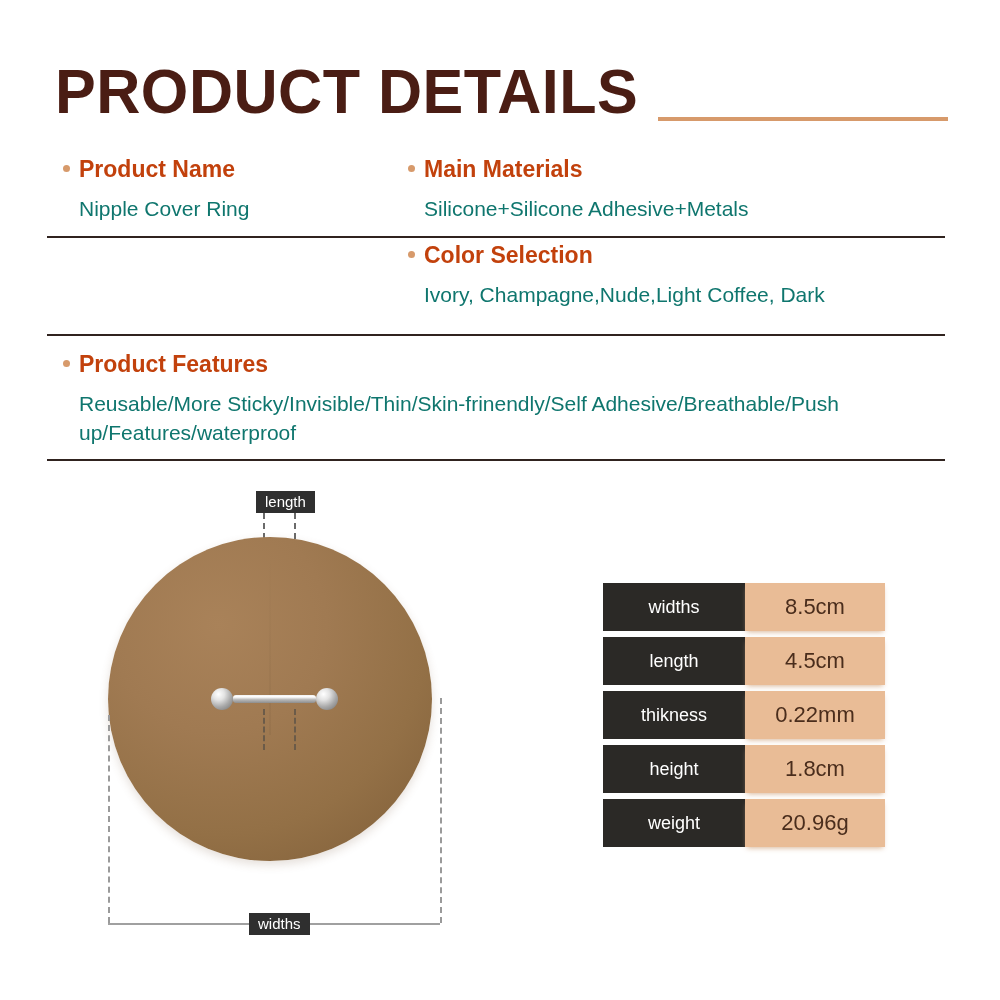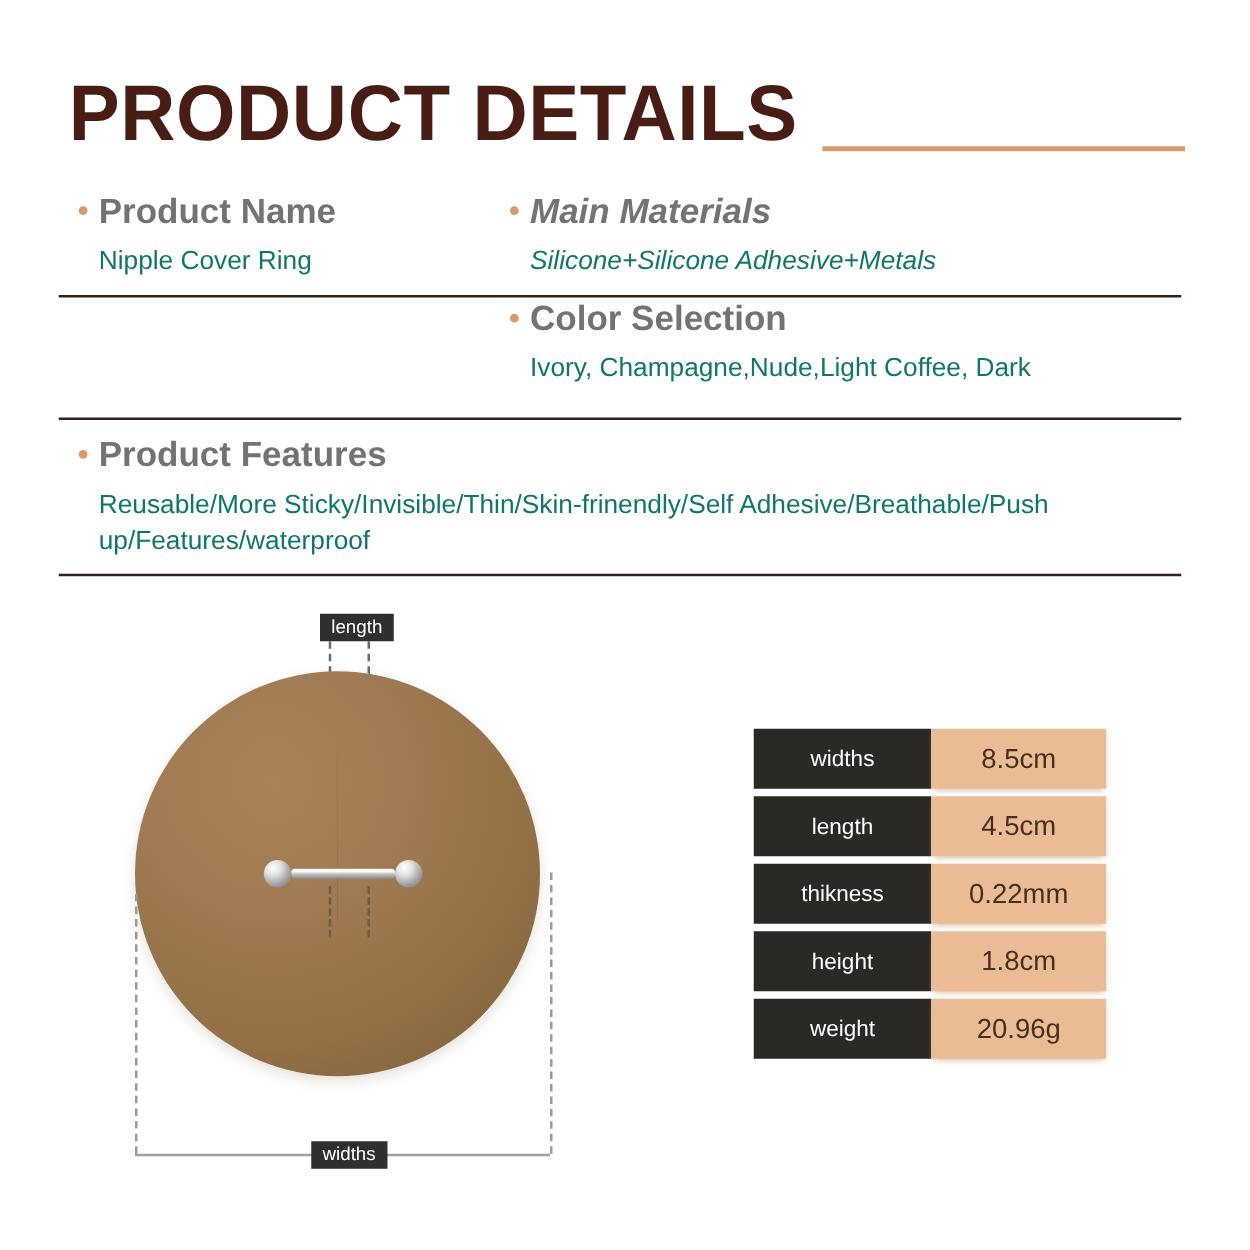--- a/index.html
+++ b/index.html
@@ -61,23 +61,23 @@
     background: #30231f;
   }
   .divider.d1 { top: 236px; }
   .divider.d2 { top: 334px; }
   .divider.d3 { top: 459px; }
 
   .field {
     position: absolute;
   }
   .field .label {
-    font-size: 28px;
+    font-size: 23px;
     font-weight: bold;
-    color: #737373;
+    color: #c2410c;
     line-height: 30px;
     white-space: nowrap;
     position: relative;
     padding-left: 16px;
   }
   .field .label .bullet {
     position: absolute;
     left: 0;
     top: 11px;
     width: 7px;
@@ -93,21 +93,21 @@
     margin-top: 10px;
     white-space: nowrap;
   }
   .field .value.wrap {
     white-space: normal;
     width: 880px;
   }
 
   
   .f-name      { left: 63px;  top: 154px; }
-  .f-materials { left: 408px; top: 154px; font-style: italic; }
+  .f-materials { left: 408px; top: 154px; }
   .f-size      { left: 63px;  top: 252px; }
   .f-color     { left: 408px; top: 240px; }
   .f-features  { left: 63px;  top: 349px; }
 
   
   .photo-area {
     position: absolute;
     left: 60px;
     top: 480px;
     width: 470px;

